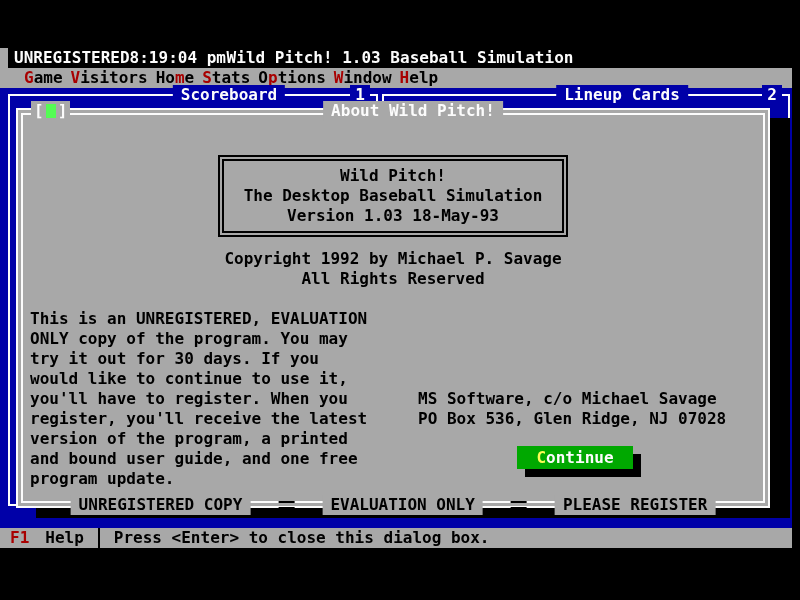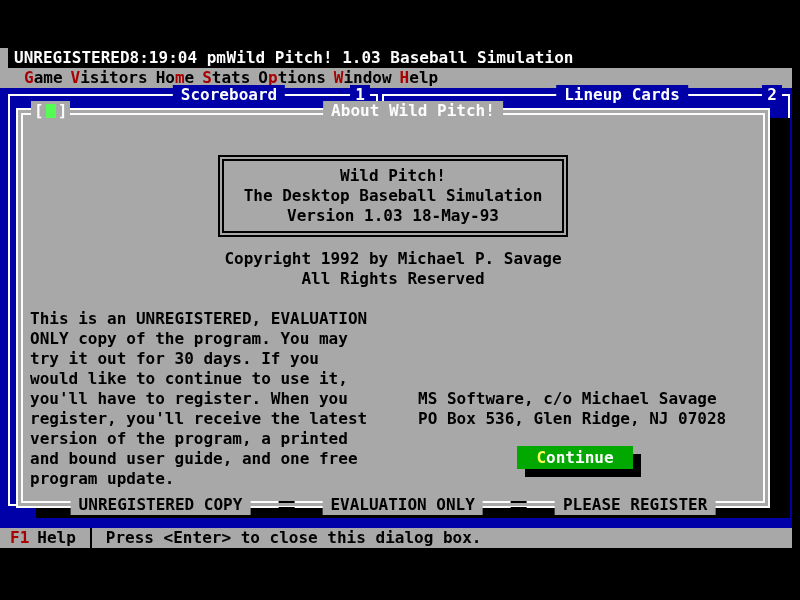--- a/index.html
+++ b/index.html
@@ -87,21 +87,21 @@
     display:inline-block; width:16px; height:8px;
     border-top:2px solid #000; border-bottom:2px solid #000;
   }
 
   
   .statusbar {
     left:0; top:528px; width:792px; height:20px;
     background:#A8A8A8; color:#000;
     display:flex; align-items:center; padding-left:10px;
   }
-  .statusbar .f1 { color:#A80000; margin-right:8px; }
+  .statusbar .f1 { color:#A80000; margin-right:16px; }
   .status-sep { display:inline-block; border-left:2px solid #000; height:20px; margin:0 14px; }
 </style>
 </head>
 <body>
 
 <div class="abs title-gutter"></div>
 
 <div class="abs titlebar">
   <span>UNREGISTERED</span>
   <span class="center-title">Wild Pitch! 1.03 Baseball Simulation</span>

